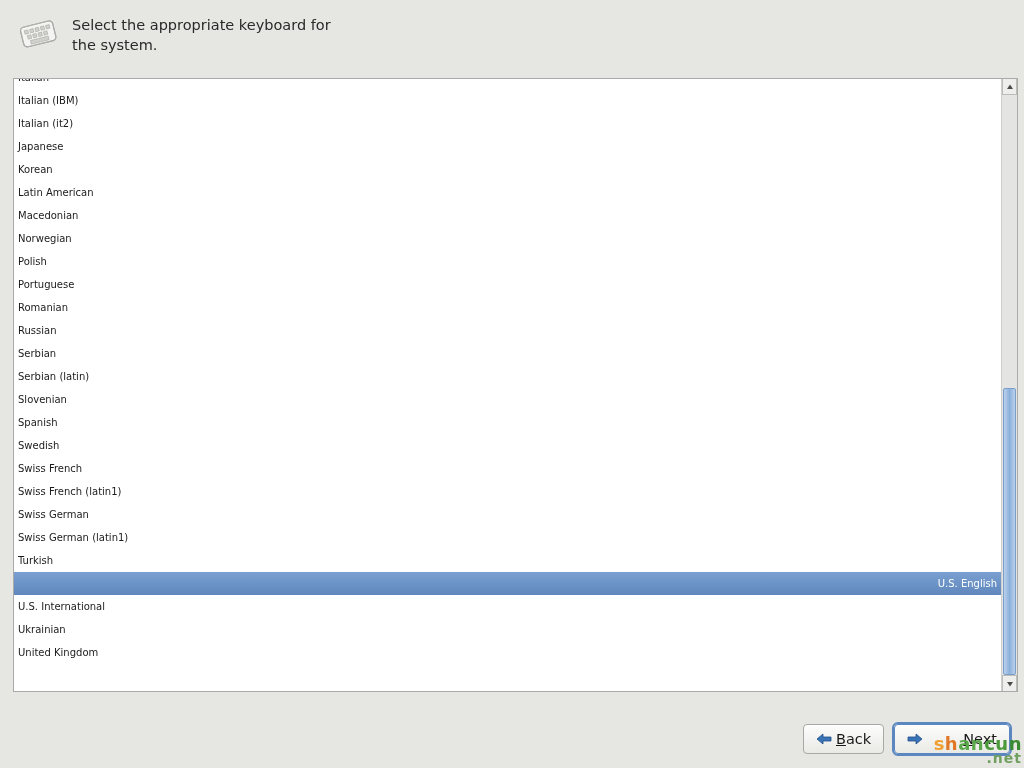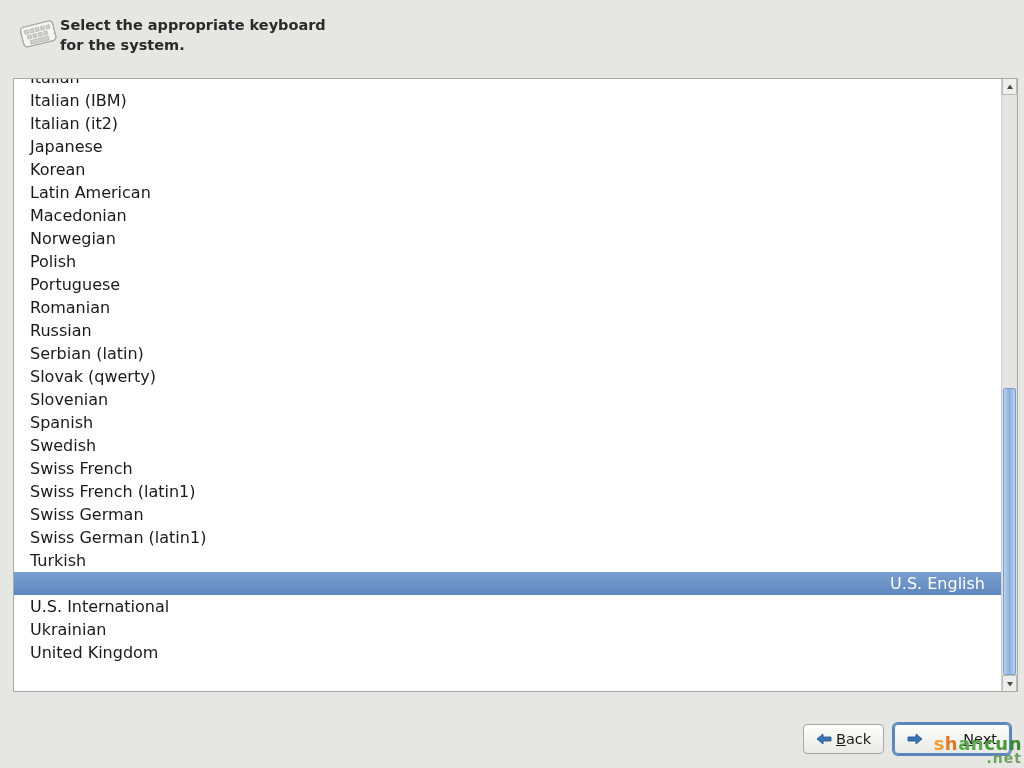--- a/index.html
+++ b/index.html
@@ -12,24 +12,23 @@
     color: #1a1a1a;
   }
   .page {
     width: 1024px; height: 768px;
     position: relative;
     padding: 14px 12px 12px 12px;
   }
   .header {
     display: flex;
     align-items: flex-start;
-    gap: 0;
+    gap: 12px;
     padding-left: 4px;
     margin-bottom: 18px;
-    font-weight: bold;
   }
   .kbd-icon-wrap {
     width: 44px; height: 38px;
     flex: none;
     display: flex; align-items: center; justify-content: center;
   }
   .instruction {
     font-size: 14.5px;
     line-height: 1.35;
     color: #2a2a2a;
@@ -51,22 +50,22 @@
     background: #fff;
   }
   .list-inner {
     position: absolute;
     left: 0; right: 0;
     
   }
   .list-item {
     height: 23px;
     line-height: 23px;
-    padding: 0 16px;
-    font-size: 16px;
+    padding: 0 4px;
+    font-size: 10px;
     color: #1a1a1a;
     cursor: default;
     white-space: nowrap;
   }
   .list-item.selected {
     background: #6e96c8;
     color: #fff;
     background: linear-gradient(#7aa0d0, #5f87bd);
     text-align: right;
   }
@@ -184,22 +183,22 @@
           <div class="list-item">Italian (it2)</div>
           <div class="list-item">Japanese</div>
           <div class="list-item">Korean</div>
           <div class="list-item">Latin American</div>
           <div class="list-item">Macedonian</div>
           <div class="list-item">Norwegian</div>
           <div class="list-item">Polish</div>
           <div class="list-item">Portuguese</div>
           <div class="list-item">Romanian</div>
           <div class="list-item">Russian</div>
+          <div class="list-item">Serbian</div>
           <div class="list-item">Serbian (latin)</div>
-          <div class="list-item">Slovak (qwerty)</div>
           <div class="list-item">Slovenian</div>
           <div class="list-item">Spanish</div>
           <div class="list-item">Swedish</div>
           <div class="list-item">Swiss French</div>
           <div class="list-item">Swiss French (latin1)</div>
           <div class="list-item">Swiss German</div>
           <div class="list-item">Swiss German (latin1)</div>
           <div class="list-item">Turkish</div>
           <div class="list-item selected">U.S. English</div>
           <div class="list-item">U.S. International</div>

